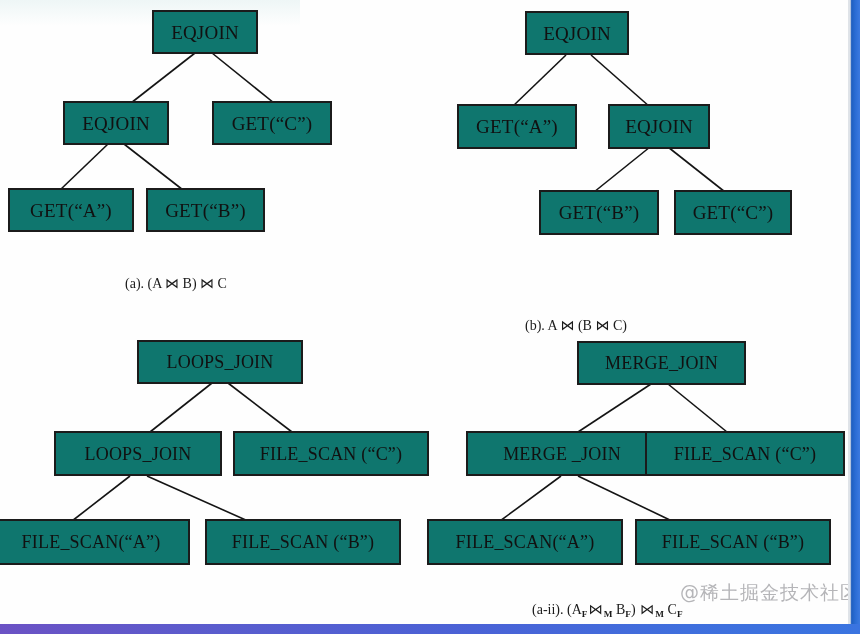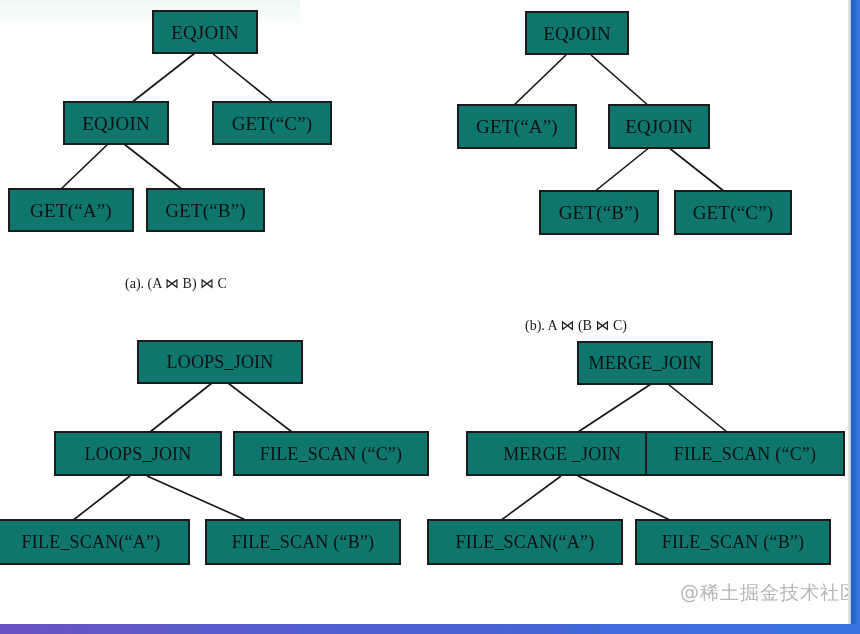--- a/index.html
+++ b/index.html
@@ -171,33 +171,36 @@
   <div class="node n-md" style="left:233px; top:431px; width:196px; height:45px;">
     <span>FILE_SCAN (“C”)</span>
   </div>
   <div class="node n-md" style="left:-8px; top:519px; width:198px; height:46px;">
     <span>FILE_SCAN(“A”)</span>
   </div>
   <div class="node n-md" style="left:205px; top:519px; width:196px; height:46px;">
     <span>FILE_SCAN (“B”)</span>
   </div>
 
-  <div class="node n-md" style="left:577px; top:341px; width:136px; height:44px;">
+  <div class="node n-md" style="left:577px; top:341px; width:169px; height:44px;">
     <span>MERGE_JOIN</span>
   </div>
   <div class="node n-md" style="left:466px; top:431px; width:192px; height:45px;">
     <span>MERGE _JOIN</span>
   </div>
   <div class="node n-md" style="left:645px; top:431px; width:200px; height:45px;">
     <span>FILE_SCAN (“C”)</span>
   </div>
   <div class="node n-md" style="left:427px; top:519px; width:196px; height:46px;">
     <span>FILE_SCAN(“A”)</span>
   </div>
   <div class="node n-md" style="left:635px; top:519px; width:196px; height:46px;">
     <span>FILE_SCAN (“B”)</span>
+  </div>
+  <div class="caption" style="left:532px; top:601px;">
+    <span>(a-ii). (A</span><sub>F</sub><span class="jsym">⋈</span><sub>M</sub><span> B</span><sub>F</sub><span>) </span><span class="jsym">⋈</span><sub>M</sub><span> C</span><sub>F</sub>
   </div>
 
   <div class="watermark" style="left:680px; top:580px;">@稀土掘金技术社区</div>
 
   <div class="right-stripe"></div>
   <div class="bottom-stripe"></div>
 </div>
 
 </body></html>

